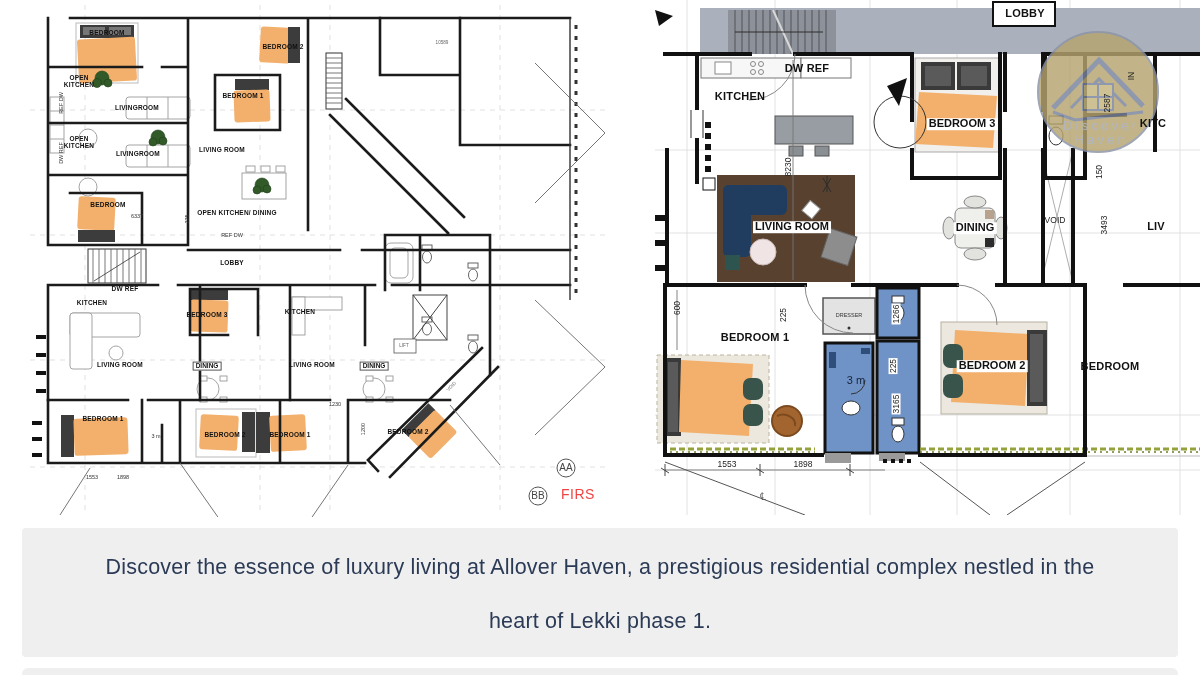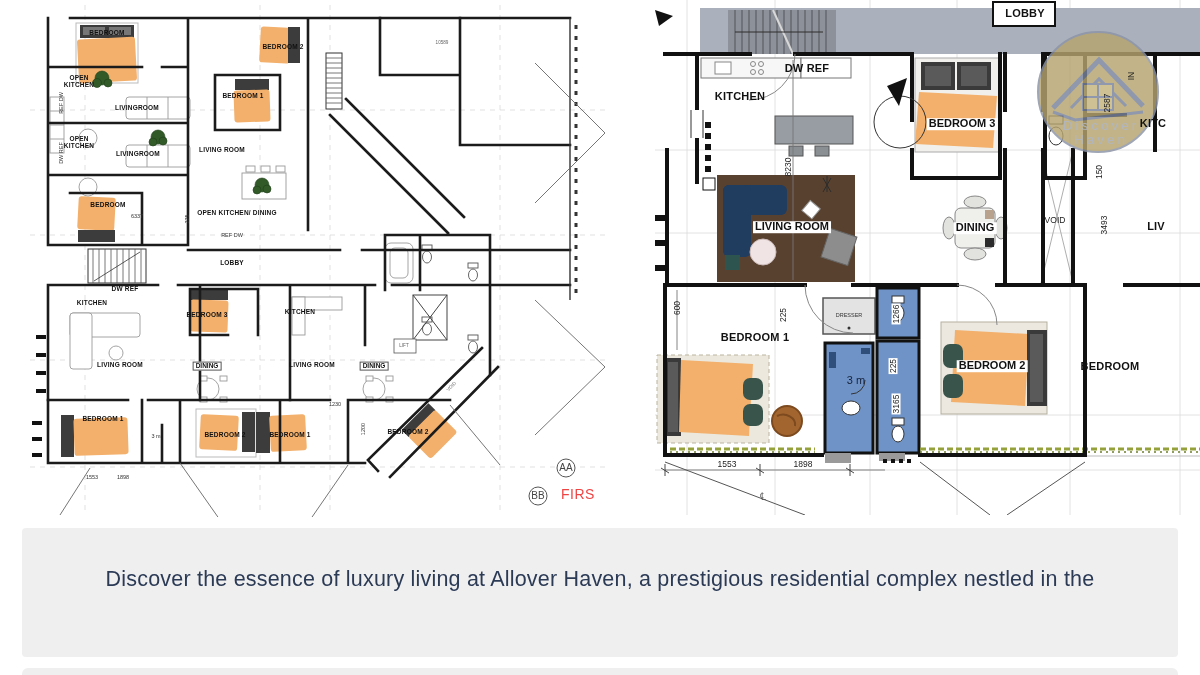--- a/index.html
+++ b/index.html
@@ -22,21 +22,21 @@
   .RMbox{font-size:11px;font-weight:bold;background:#fff;padding:0 2px;}
   .DIM{font-size:8.5px;color:#222;}
   .DIMbox{font-size:8.5px;color:#222;background:#fff;padding:0 1px;}
   .m3{font-size:11px;color:#16233d;font-weight:normal;}
   .wm{font-size:13.5px;color:#b2b6bc;letter-spacing:3px;font-weight:400;}
   .cl{font-size:11px;color:#555;}
   
   .caption-card{position:absolute;left:22px;top:528px;width:1156px;height:129px;
       background:#efeff0;border-radius:4px;text-align:center;}
   .caption-line{color:#2b3a55;font-size:21.5px;letter-spacing:.2px;line-height:54px;}
-  .caption-card .inner{padding-top:24px;}
+  .caption-card .inner{padding-top:12px;}
   .next-card{position:absolute;left:22px;top:668px;width:1156px;height:10px;
       background:#efeff0;border-radius:6px 6px 0 0;}
 </style>
 </head>
 <body>
 
 <div class="page">
 
   <div class="plan" style="left:30px;top:5px;width:575px;height:512px;">
     <svg width="575" height="512" viewBox="0 0 575 512">
@@ -430,18 +430,19 @@
         <span class="lbl RM" style="left: 455px; top: 367px; transform: translate(-50%, -50%) rotate(0deg);">BEDROOM</span>
         <span class="lbl DIM" style="left: 72px; top: 464px; transform: translate(-50%, -50%) rotate(0deg);">1553</span>
         <span class="lbl DIM" style="left: 148px; top: 464px; transform: translate(-50%, -50%) rotate(0deg);">1898</span>
         <span class="lbl cl" style="left: 108px; top: 497px; transform: translate(-50%, -50%) rotate(0deg);">℄</span>
       </div>
   </div>
 
   <div class="caption-card">
     <div class="inner">
       <div class="caption-line">Discover the essence of luxury living at Allover Haven, a prestigious residential complex nestled in the</div>
+      <div class="caption-line">heart of Lekki phase 1.</div>
     </div>
   </div>
 
   <div class="next-card"></div>
 
 </div>
 
 </body></html>

